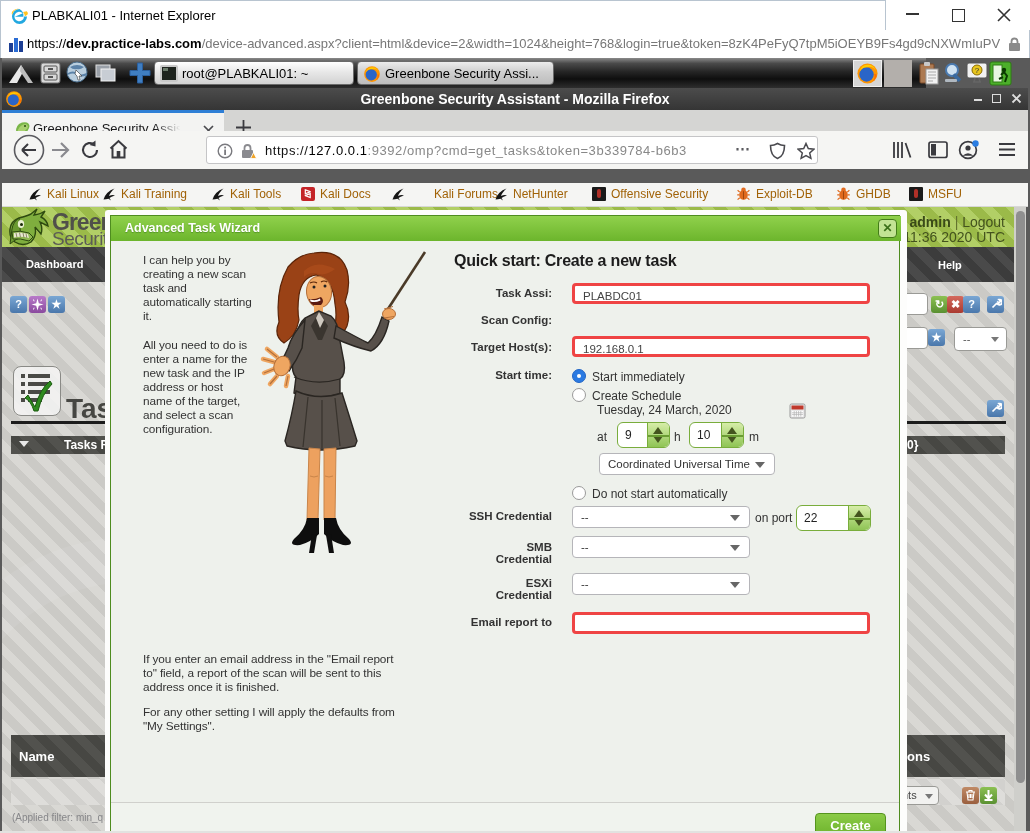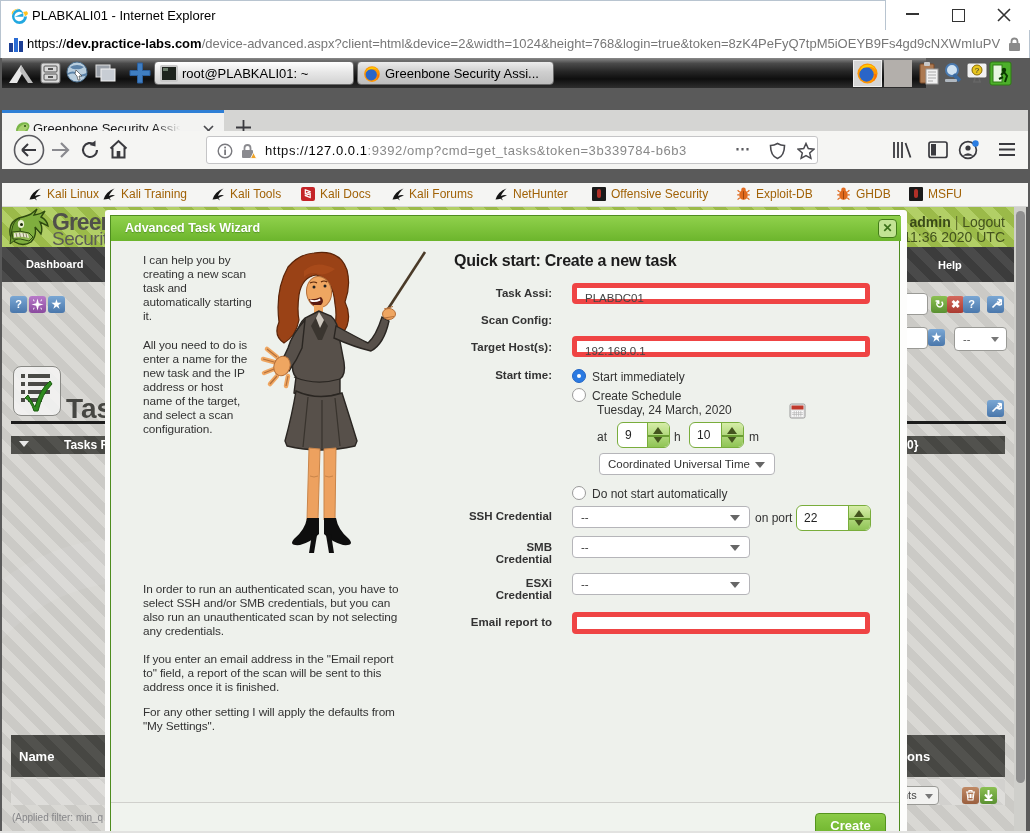--- a/index.html
+++ b/index.html
@@ -51,21 +51,21 @@
   #sbthumb{position:absolute;left:1015.5px;top:153px;width:9px;height:572px;background:#8f8f8f;border-radius:5px;}
   
   #dlg{position:absolute;left:105px;top:152px;width:802px;height:690px;background:#fdfdfc;border-radius:3px;}
   #dlginner{position:absolute;left:5px;top:5px;width:790px;height:680px;border:1px solid #4e8c1f;background:#eef1ec;box-sizing:border-box;}
   #dlgtitle{position:absolute;left:0;top:0;width:790px;height:25px;background:linear-gradient(#90d14c,#6cb52c);box-sizing:border-box;}
   #dlgtitle .t{position:absolute;left:14px;top:5px;font-size:12.5px;font-weight:bold;color:#fff;text-shadow:0 1px 1px rgba(0,60,0,.3);}
   #dlgclose{position:absolute;right:4px;top:3px;width:19px;height:19px;background:#c2e394;border:1px solid #437c18;border-radius:4px;box-sizing:border-box;
     color:#3c701a;font-weight:bold;font-size:12px;text-align:center;line-height:16px;}
   .dp{position:absolute;font-size:11.8px;line-height:14px;color:#333;letter-spacing:-.1px;}
   .dlabel{position:absolute;font-size:11.5px;font-weight:bold;color:#333;text-align:right;}
-  .din{position:absolute;background:#fff;border:5px solid #ef4444;border-radius:4px;box-sizing:border-box;
+  .din{position:absolute;background:#fff;border:3px solid #ef4444;border-radius:4px;box-sizing:border-box;
     font-size:11.5px;color:#444;padding:4px 0 0 8px;}
   .dsel{position:absolute;background:#fff;border:1px solid #b5b5b9;border-radius:4px;box-sizing:border-box;
     font-size:11.5px;color:#333;padding:4px 0 0 8px;}
   .dsel .ar{position:absolute;right:9px;top:8px;width:0;height:0;border-left:5px solid transparent;border-right:5px solid transparent;border-top:6px solid #666;}
   .radio{position:absolute;width:14px;height:14px;border-radius:50%;background:#fff;border:1px solid #9a9a9a;box-sizing:border-box;}
   .radio.sel{background:#2a7ae2;border:1px solid #2265c5;}
   .radio.sel:after{content:"";position:absolute;left:4px;top:4px;width:4px;height:4px;border-radius:50%;background:#fff;}
   .rlab{position:absolute;font-size:12px;color:#333;}
   .spin{position:absolute;border:1.5px solid #79ad3c;border-radius:6px;background:#fff;box-sizing:border-box;overflow:hidden;}
   .spin .v{position:absolute;left:7px;top:5px;font-size:12px;color:#222;}
@@ -185,20 +185,31 @@
         <text x="12" y="12" font-size="8" text-anchor="middle" fill="#333" font-family="Liberation Sans">?</text>
         <path d="M8 21 h8 M10 17 l-1 4 M14 17 l1 4" stroke="#666" stroke-width="1.5"></path>
       </svg>
       <svg class="abs" style="left:987px;top:3px" width="23" height="25" viewBox="0 0 23 25">
         <rect x="1" y="1" width="21" height="23" rx="2" fill="#4caf2a" stroke="#2e7a14"></rect>
         <rect x="4" y="4" width="9" height="17" fill="#e8f5e0" stroke="#2e7a14"></rect>
         <circle cx="15" cy="9" r="2.2" fill="#0a3a00"></circle>
         <path d="M15 11 l3 4 l-2 6 M15 11 l-3 3 M14 16 l-4 2" stroke="#0a3a00" stroke-width="2" fill="none"></path>
       </svg>
     </div>
+    <div class="abs" id="fxtitle">
+      <svg class="abs" style="left:3px;top:2px" width="18" height="18" viewBox="0 0 24 24">
+          <use href="#ffsym"></use>
+        </svg>
+      <span class="t">Greenbone Security Assistant - Mozilla Firefox</span>
+      <span class="abs" style="left:972px;top:11px;width:8px;height:2px;background:#ddd"></span>
+      <span class="abs" style="left:990px;top:6px;width:7px;height:7px;border:1.5px solid #ddd"></span>
+      <svg class="abs" style="left:1009px;top:5px" width="11" height="11" viewBox="0 0 11 11">
+          <path d="M1.5 1.5 L9.5 9.5 M9.5 1.5 L1.5 9.5" stroke="#ddd" stroke-width="1.8"></path>
+        </svg>
+    </div>
     <div class="abs" id="tabbar">
       <div id="tab1">
         <svg class="abs" style="left:12px;top:7px" width="17" height="17" viewBox="0 0 17 17">
           <path d="M2 13 Q1 5 8 2.5 Q15 1 15.5 6 Q15 11 10 12.5 Q5 13.5 2 13 Z" fill="#7ab648"></path>
           <path d="M3.5 12 Q4 7 9 4.5 Q13 3 14 6.5 Q13 10 9 11.5 Q5.5 12.3 3.5 12 Z" fill="#a8d070"></path>
           <circle cx="11" cy="6" r="1" fill="#2a4a12"></circle>
         </svg>
         <span class="tt">Greenbone Security Assis</span>
           <span class="fade"></span>
         <svg class="abs" style="left:200px;top:11px" width="13" height="13" viewBox="0 0 13 13">
@@ -275,21 +286,21 @@
           <use href="#kbird"></use>
         </svg>
         <span class="bm" style="left:228px">Kali Tools</span>
       <span class="bmi" style="left:299px;width:14px;height:14px;background:#c42428;border-radius:2px">
           <span style="position:absolute;left:3px;top:1px;font-size:9px;color:#fff;font-weight:bold">⧎</span>
         </span>
         <span class="bm" style="left:318px">Kali Docs</span>
       <svg class="bmi" style="left:389px" width="15" height="15" viewBox="0 0 15 15">
           <use href="#kbird"></use>
         </svg>
-        <span class="bm" style="left:407px">Kali Forums</span>
+        <span class="bm" style="left:432px">Kali Forums</span>
       <svg class="bmi" style="left:492px" width="15" height="15" viewBox="0 0 15 15">
           <use href="#kbird"></use>
         </svg>
         <span class="bm" style="left:511px">NetHunter</span>
       <span class="bmi" style="left:590px;width:14px;height:14px;background:#1a1a1a;border-radius:1px">
           <span style="position:absolute;left:4.5px;top:2px;width:4px;height:9px;background:#b03028;border-radius:2px"></span>
         </span>
         <span class="bm" style="left:609px">Offensive Security</span>
       <svg class="bmi" style="left:734px" width="15" height="15" viewBox="0 0 15 16">
           <use href="#obug"></use>
@@ -393,21 +404,20 @@
     <div id="sbtrack"></div>
     <div id="sbthumb"></div>
     <div id="dlg">
       <div id="dlginner">
         <div id="dlgtitle">
             <span class="t">Advanced Task Wizard</span>
             <div id="dlgclose">✕</div>
           </div>
         <div class="dp" style="left:32px;top:37px">I can help you by<br>creating a new scan<br>task and<br>automatically starting<br>it.</div>
         <div class="dp" style="left:32px;top:122px">All you need to do is<br>enter a name for the<br>new task and the IP<br>address or host<br>name of the target,<br>and select a scan<br>configuration.</div>
-        <div class="dp" style="left:32px;top:366px">In order to run an authenticated scan, you have to<br>select SSH and/or SMB credentials, but you can<br>also run an unauthenticated scan by not selecting<br>any credentials.</div>
         <div class="dp" style="left:32px;top:436px">If you enter an email address in the "Email report<br>to" field, a report of the scan will be sent to this<br>address once it is finished.</div>
         <div class="dp" style="left:32px;top:489px">For any other setting I will apply the defaults from<br>"My Settings".</div>
         <svg class="abs" style="left:147px;top:34px" width="172" height="310" viewBox="0 0 172 310">
           <line x1="167" y1="2" x2="128" y2="62" stroke="#4a3a28" stroke-width="2.6"></line>
           <path d="M56 3 Q82 -1 89 20 Q93 36 87 52 Q93 64 89 76 Q84 88 74 86 Q80 70 77 54 Q75 28 58 25 Q44 27 41 45 Q39 60 41 70 Q38 86 26 93 Q15 86 21 72 Q17 40 30 17 Q41 4 56 3 Z" fill="#9a4216" stroke="#5a2408" stroke-width="1.2"></path>
           <g transform="rotate(-6 61 42)">
               <ellipse cx="61" cy="42" rx="12.5" ry="15.5" fill="#efa661" stroke="#b5703a" stroke-width="1"></ellipse>
             </g>
           <path d="M51 49 Q53 58 63 55 Q67 51 63 47 Q56 50 51 49 Z" fill="#5a1a10"></path>
           <path d="M52 49.5 Q58 51.5 62 48.5 L62.5 50.5 Q57 53 52.5 51.5 Z" fill="#fff"></path>

